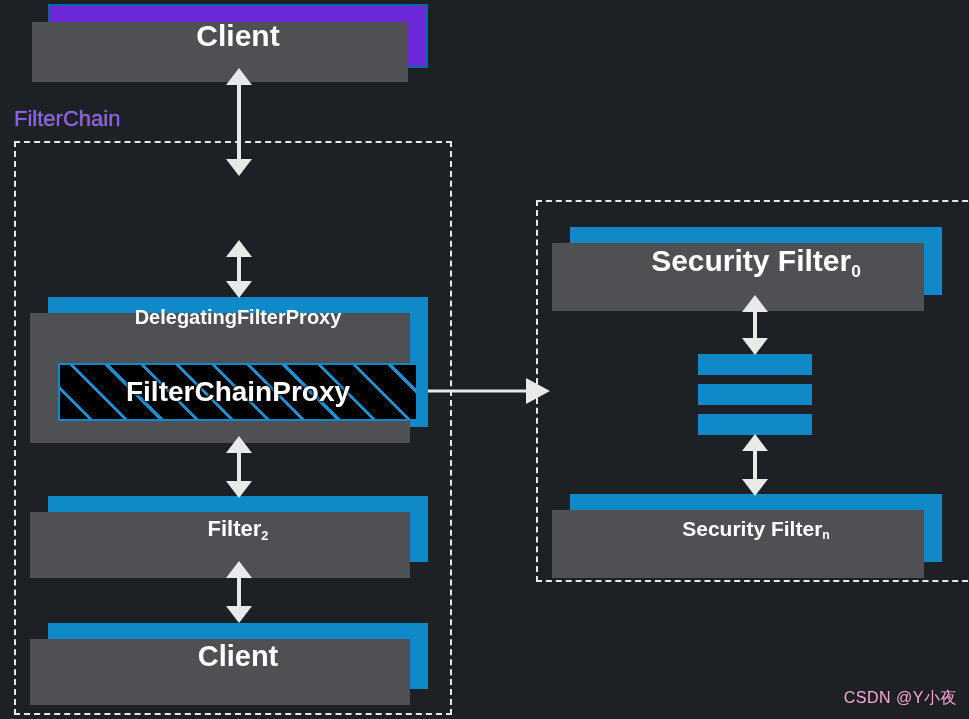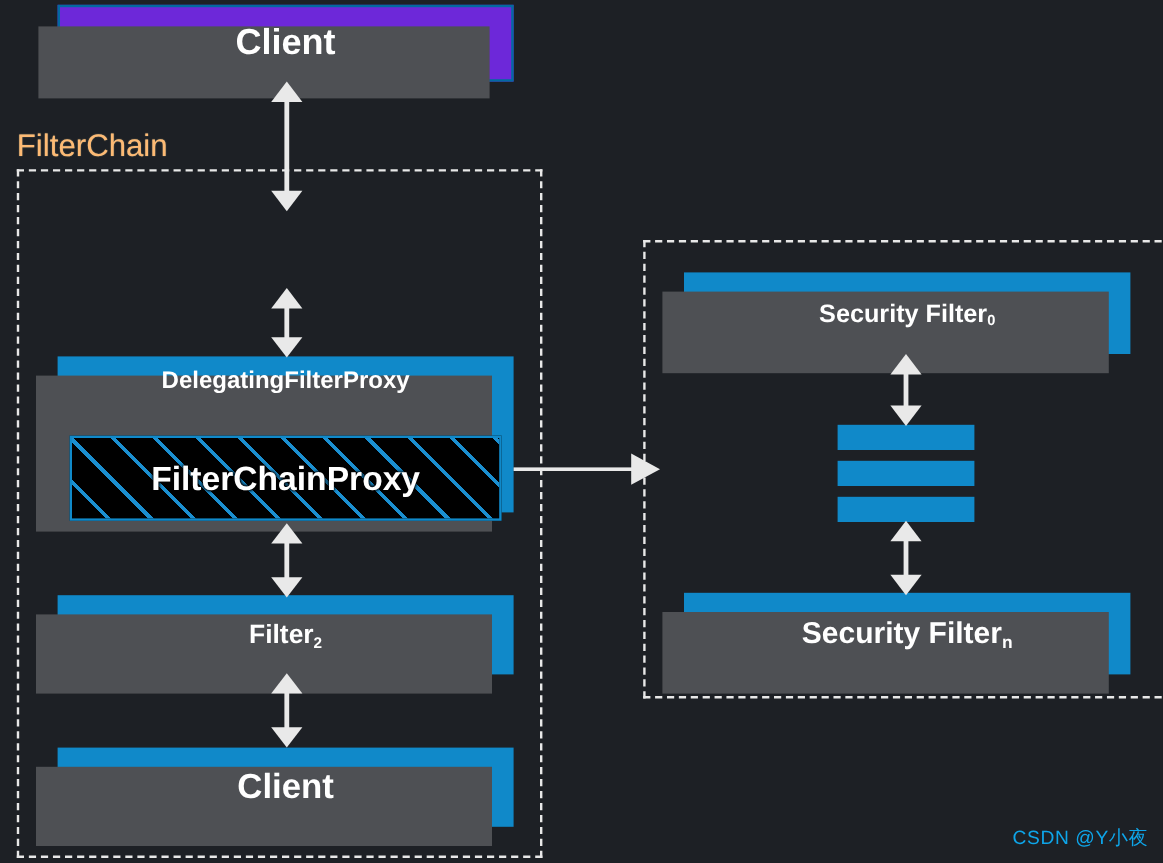--- a/index.html
+++ b/index.html
@@ -16,22 +16,22 @@
   }
 
   
   .group-box {
     position: absolute;
     border: 2px dashed #e8e8e8;
     background: transparent;
   }
   .group-label {
     position: absolute;
-    color: #fdba74;
-    font-size: 26px;
+    color: #8b5cf6;
+    font-size: 22px;
     font-weight: 400;
     letter-spacing: 0px;
     white-space: nowrap;
     text-shadow: 0 0 1px rgba(255,235,180,.55);
   }
 
   
   .node {
     position: absolute;
     display: flex;
@@ -121,21 +121,21 @@
     width: 0; height: 0;
     border-top: 13px solid transparent;
     border-bottom: 13px solid transparent;
     border-left: 24px solid #e9e9e9;
   }
 
   
   #watermark {
     position: absolute;
     right: 12px; bottom: 10px;
-    color: #0ea5e9;
+    color: #f9a8d4;
     font-size: 16px;
     letter-spacing: .5px;
     z-index: 9;
   }
 </style>
 </head>
 <body>
 
 <div id="stage">
 
@@ -157,21 +157,21 @@
   <div class="v-arrow" style="left:225px; top:240px; width:28px; height:58px;">
     <span class="head-up"></span>
     <span class="shaft" style="top:14px; bottom:14px;"></span>
     <span class="head-down"></span>
   </div>
 
   <div class="node node-blue" style="left:48px; top:297px; width:380px; height:130px; align-items:flex-start;">
     <span class="shadow"></span>
     <span class="label" style="font-size:20px; margin-top:10px;">DelegatingFilterProxy</span>
   </div>
-  <div class="hatch-box" style="left:58px; top:363px; width:360px; height:71px;">
+  <div class="hatch-box" style="left:58px; top:363px; width:360px; height:58px;">
     <span class="label" style="font-size:28px;">FilterChainProxy</span>
   </div>
 
   <div class="v-arrow" style="left:225px; top:436px; width:28px; height:62px;">
     <span class="head-up"></span>
     <span class="shaft" style="top:14px; bottom:14px;"></span>
     <span class="head-down"></span>
   </div>
 
   <div class="node node-blue" style="left:48px; top:496px; width:380px; height:66px;">
@@ -194,21 +194,21 @@
 
   <div class="h-arrow" style="left:428px; top:378px; width:122px; height:26px;">
     <span class="shaft" style="width:100px;"></span>
     <span class="head-right"></span>
   </div>
 
   <div class="group-box" style="left:536px; top:200px; width:442px; height:382px;"></div>
 
   <div class="node node-blue" style="left:570px; top:227px; width:372px; height:68px;">
     <span class="shadow"></span>
-    <span class="label" style="font-size:21px;">
+    <span class="label" style="font-size:30px;">
       <span>Security Filter</span><sub>0</sub>
     </span>
   </div>
 
   <div class="v-arrow" style="left:741px; top:295px; width:28px; height:60px;">
     <span class="head-up"></span>
     <span class="shaft" style="top:14px; bottom:14px;"></span>
     <span class="head-down"></span>
   </div>
 
@@ -217,20 +217,20 @@
   <div class="mini-bar" style="left:698px; top:414px; width:114px; height:21px;"></div>
 
   <div class="v-arrow" style="left:741px; top:434px; width:28px; height:62px;">
     <span class="head-up"></span>
     <span class="shaft" style="top:14px; bottom:14px;"></span>
     <span class="head-down"></span>
   </div>
 
   <div class="node node-blue" style="left:570px; top:494px; width:372px; height:68px;">
     <span class="shadow"></span>
-    <span class="label" style="font-size:25px;">
+    <span class="label" style="font-size:21px;">
       <span>Security Filter</span><sub>n</sub>
     </span>
   </div>
 
   <div id="watermark">CSDN @Y小夜</div>
 
 </div>
 
 </body></html>

